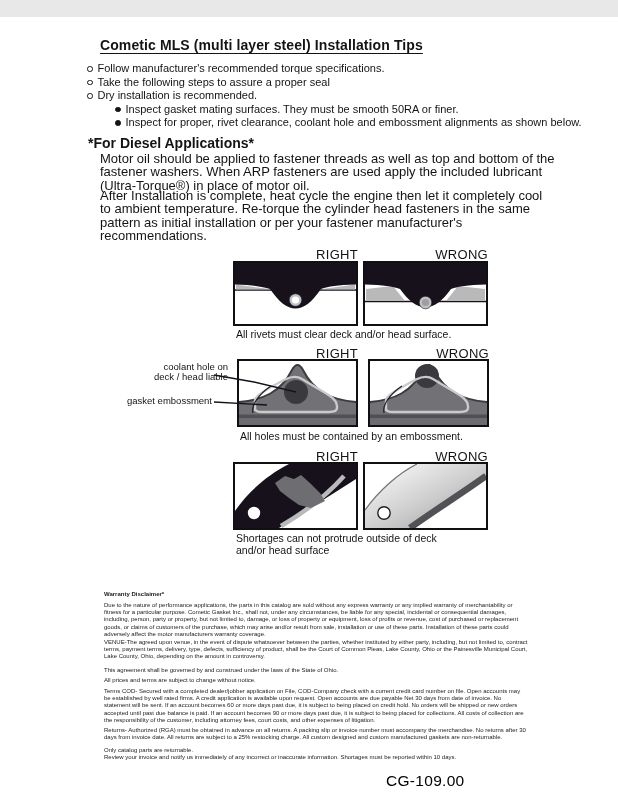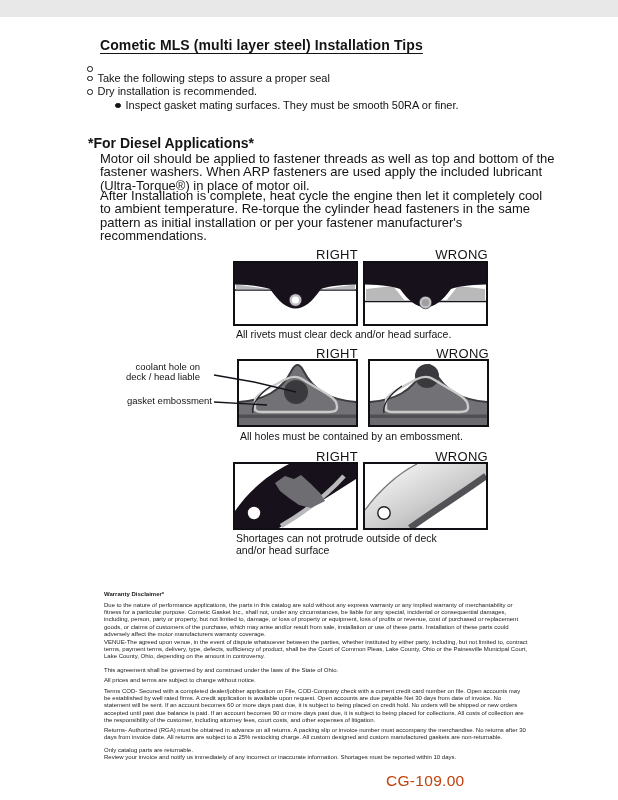--- a/index.html
+++ b/index.html
@@ -20,45 +20,50 @@
   .b-marker{flex:0 0 auto;width:3.5px;height:3.5px;border:1px solid #141414;border-radius:50%;margin:4px 5px 0 0;background:#fff;}
   .b-row.sub .b-marker{background:#141414;}
   .h2{left:88px;top:118px;font-size:14px;font-weight:bold;}
   .para{left:100px;width:455px;font-size:13px;line-height:13.3px;}
   .rw-label{top:0;width:125px;text-align:right;font-size:13px;letter-spacing:.3px;}
   .dbox{border:2px solid #101014;background:#fff;line-height:0;}
   .caption{font-size:10.5px;line-height:12px;}
   .tiny{left:104px;width:424px;font-size:6px;line-height:7.2px;color:#222;}
   .tiny.bold{font-weight:bold;}
   .diagram-side-label{font-size:9.5px;line-height:9.8px;text-align:right;}
-  .cg{left:386px;top:755px;font-size:15.5px;letter-spacing:.3px;color:#c2410c;}
+  .cg{left:386px;top:755px;font-size:15.5px;letter-spacing:.3px;color:#000000;}
   .g3a{stop-color:#ffffff;} .g3b{stop-color:#cccccd;} .g3c{stop-color:#96969a;}
 </style>
 </head>
 <body>
 
 <div id="page">
 
   <div class="abs title">Cometic MLS (multi layer steel) Installation Tips</div>
 
   <div class="abs bullets">
     <div class="b-row">
       <span class="b-marker"></span>
+      <span>Follow manufacturer's recommended torque specifications.</span>
     </div>
     <div class="b-row">
       <span class="b-marker"></span>
       <span>Take the following steps to assure a proper seal</span>
     </div>
     <div class="b-row">
       <span class="b-marker"></span>
       <span>Dry installation is recommended.</span>
     </div>
     <div class="b-row sub">
       <span class="b-marker"></span>
       <span>Inspect gasket mating surfaces.  They must be smooth 50RA or finer.</span>
+    </div>
+    <div class="b-row sub">
+      <span class="b-marker"></span>
+      <span>Inspect for proper, rivet clearance, coolant hole and embossment alignments as shown below.</span>
     </div>
   </div>
 
   <div class="abs h2">*For Diesel Applications*</div>
   <div class="abs para" style="top:135px;">Motor oil should be applied to fastener threads as well as top and bottom of the fastener washers. When ARP fasteners are used apply the included lubricant (Ultra-Torque®) in place of motor oil.</div>
   <div class="abs para" style="top:172px;">After Installation is complete, heat cycle the engine then let it completely cool to ambient temperature. Re-torque the cylinder head fasteners in the same pattern as initial installation or per your fastener manufacturer's recommendations.</div>
 
   <div class="abs rw-label" style="left:233px;top:230px;">RIGHT</div>
   <div class="abs rw-label" style="left:363px;top:230px;">WRONG</div>
 
@@ -82,21 +87,21 @@
       <path d="M0,0 H121 V21.5 C102,22 94,23.5 86,26 C77,38 70,44 60.5,44 C51,44 44,38 35,26 C27,23.5 19,22 0,21.5 Z" style="fill:var(--dark)"></path>
       <circle cx="60.5" cy="39.5" r="6.3" style="fill:var(--rivet-ring);stroke:var(--dark)" stroke-width="0.6"></circle>
       <circle cx="60.5" cy="39.5" r="3.6" style="fill:var(--rivet-center-wrong)"></circle>
     </svg>
   </div>
   <div class="abs caption" style="left:236px;top:311px;">All rivets must clear deck and/or head surface.</div>
 
   <div class="abs rw-label" style="left:237px;top:329px;width:121px;">RIGHT</div>
   <div class="abs rw-label" style="left:368px;top:329px;width:121px;">WRONG</div>
 
-  <div class="abs diagram-side-label" style="left:80px;top:345px;width:120px;">
+  <div class="abs diagram-side-label" style="left:108px;top:345px;width:120px;">
     <div>coolant hole on</div>
     <div>deck / head liable</div>
   </div>
   <div class="abs diagram-side-label" style="left:70px;top:379px;width:142px;">gasket embossment</div>
 
   <div class="abs dbox" style="left:237px;top:342px;">
     <svg width="117" height="64" viewBox="0 0 117 64">
       <rect width="117" height="64" fill="#ffffff"></rect>
       <path d="M0,41 C24,39 42,31 53,9 Q58.5,-1 64,9 C75,31 93,39 117,41 V64 H0 Z" style="fill:var(--mound)"></path>
       <path d="M0,41 C24,39 42,31 53,9 Q58.5,-1 64,9 C75,31 93,39 117,41" fill="none" style="stroke:var(--mound-edge)" stroke-width="2"></path>

